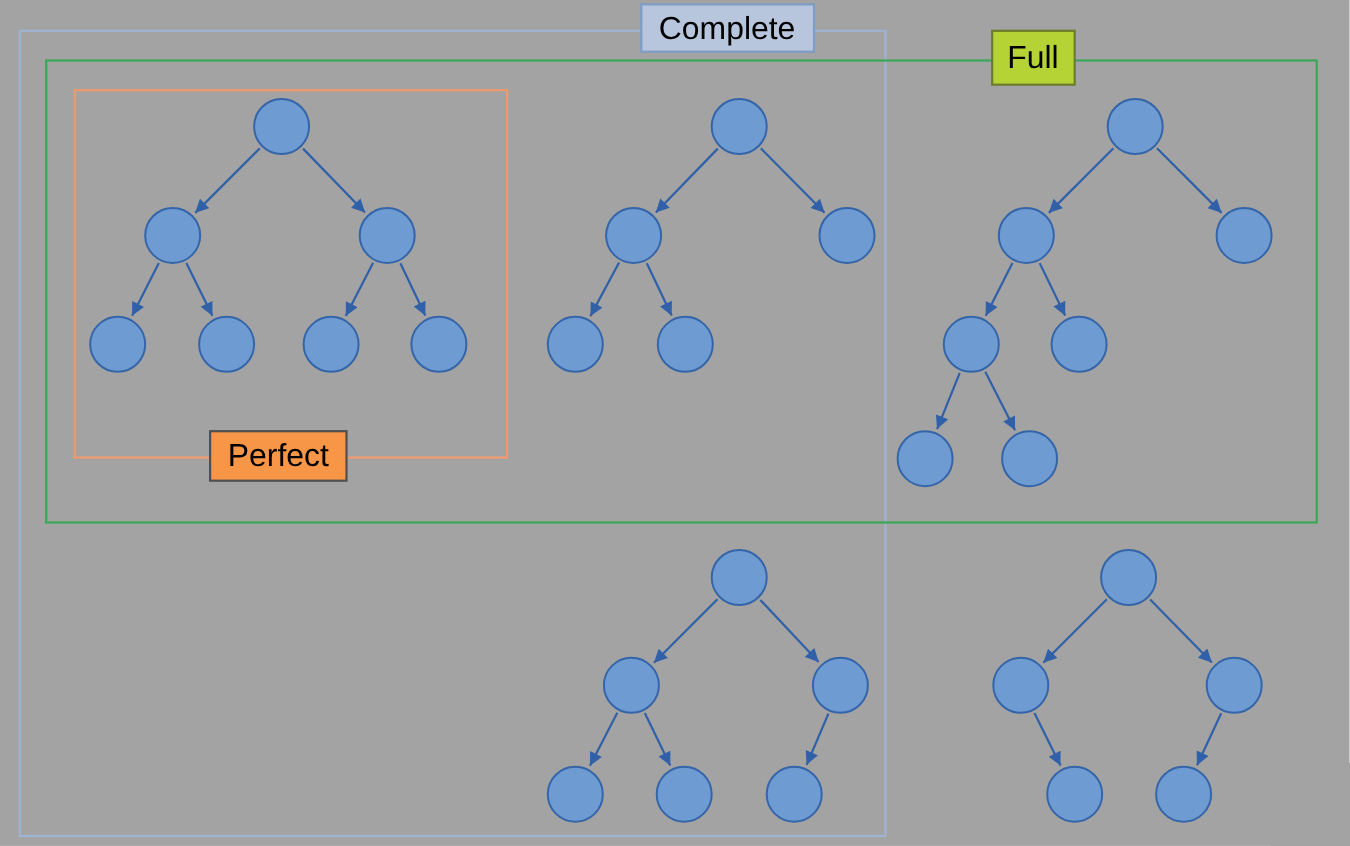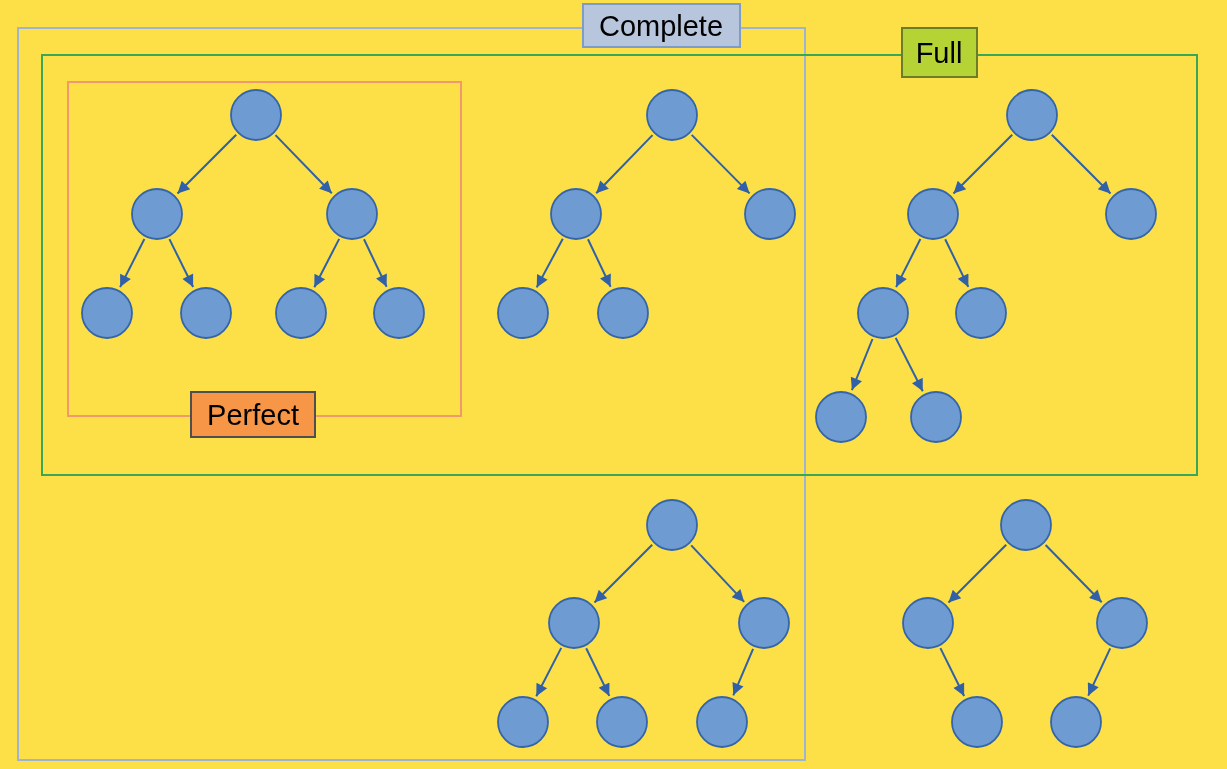--- a/index.html
+++ b/index.html
@@ -4,21 +4,21 @@
 <style>
   html, body {
     margin: 0;
     padding: 0;
     background: #ffffff;
   }
   .canvas {
     position: relative;
     width: 1227px;
     height: 769px;
-    background: #fde047;
+    background: #a3a3a3;
     overflow: hidden;
     font-family: "Liberation Sans", sans-serif;
   }
   svg text {
     font-family: "Liberation Sans", sans-serif;
     font-size: 29px;
     fill: #000000;
   }
 </style>
 </head>

